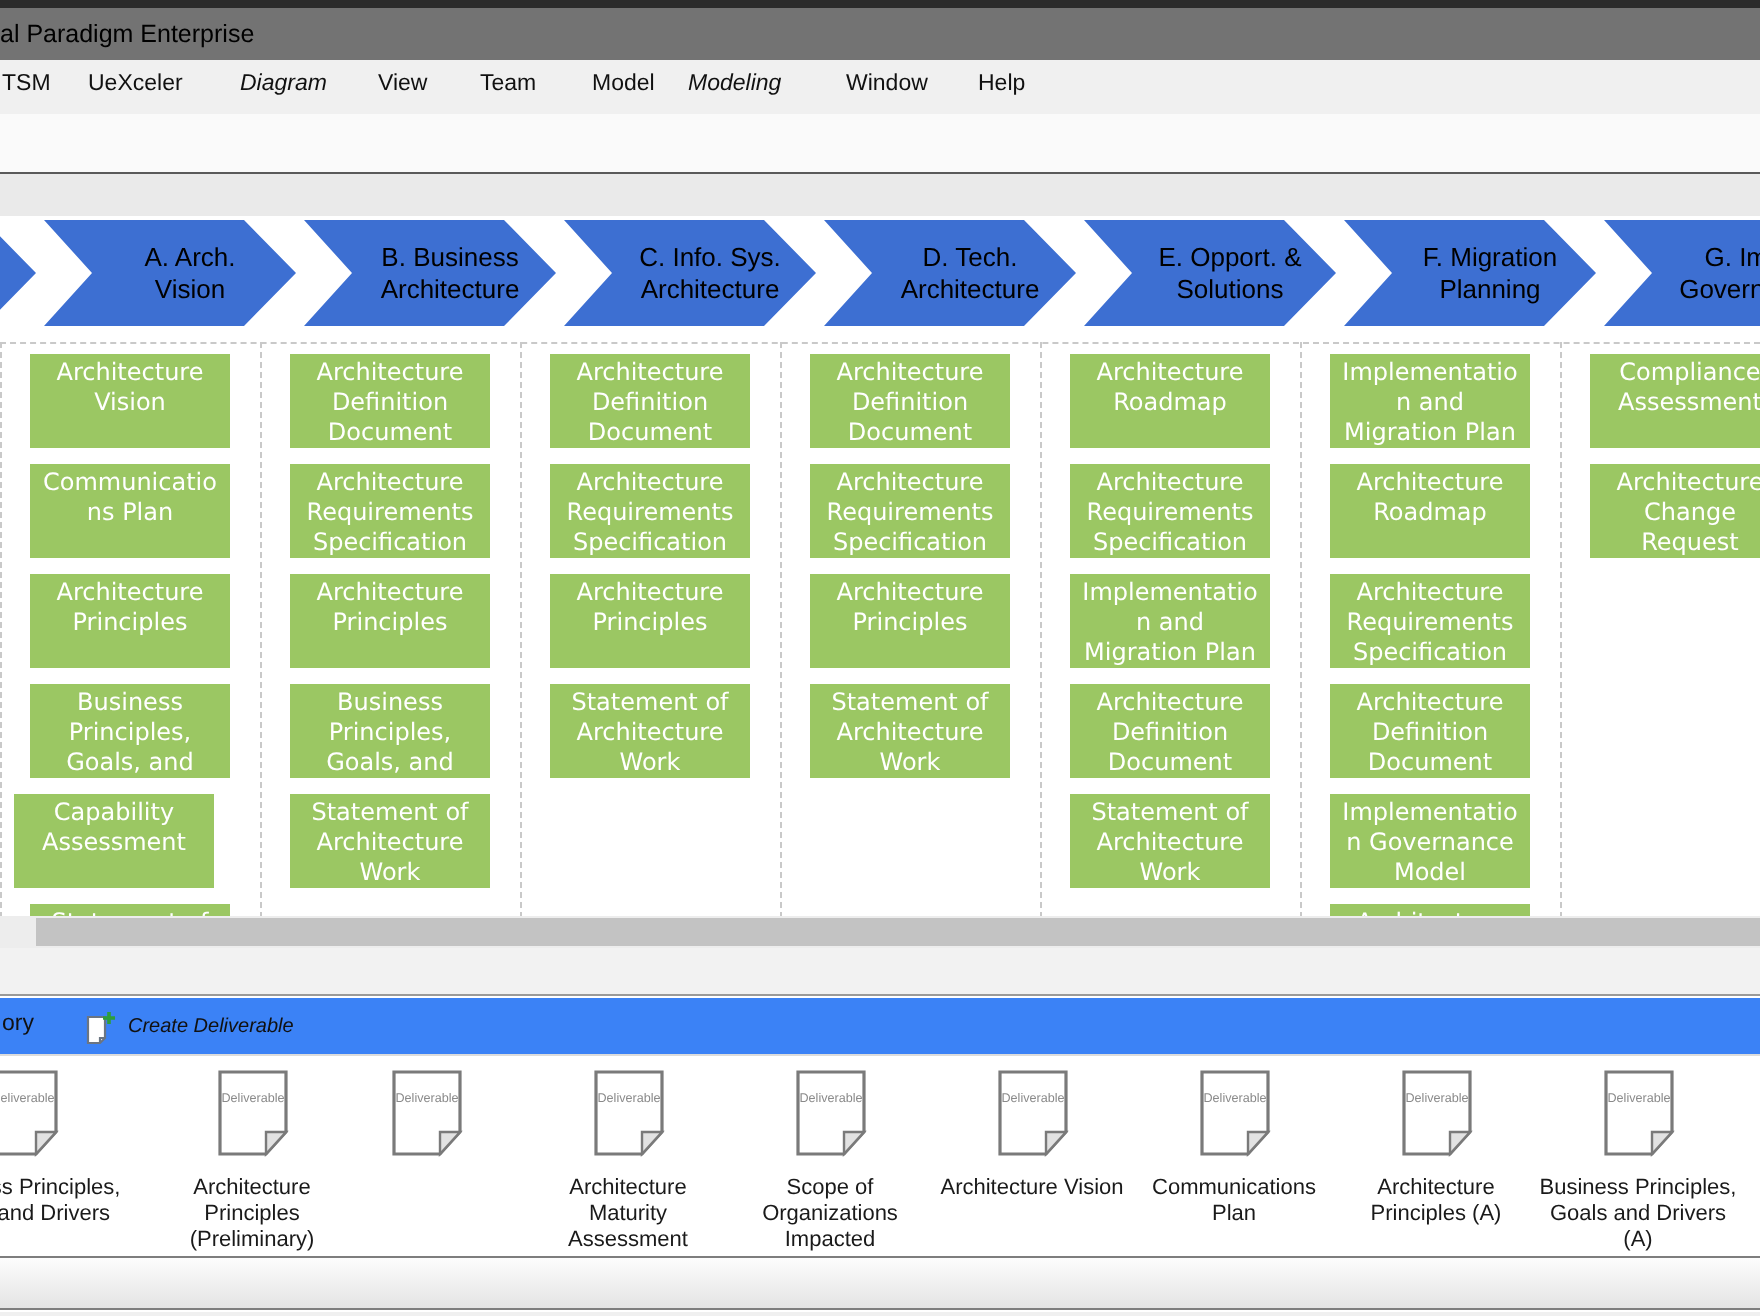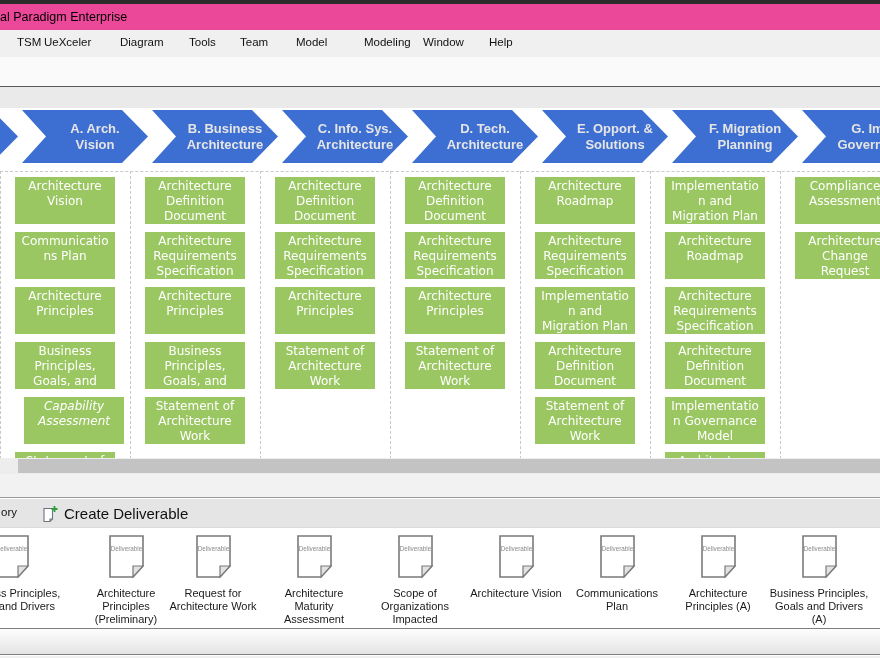--- a/index.html
+++ b/index.html
@@ -2,58 +2,58 @@
 <html style="--phase-blue: #3d6fd2; --deliv-green: #9bc763;"><head>
 <meta charset="utf-8">
 <style>
   * { margin:0; padding:0; box-sizing:border-box; }
   html,body { width:880px; height:658px; overflow:hidden; background:#fff;
               font-family:"Liberation Sans", sans-serif; }
   #app { position:relative; width:880px; height:658px; background:#fff; overflow:hidden; }
 
   
   .top-strip { position:absolute; left:0; top:0; width:880px; height:4px; background:#2b2b2b; }
-  .titlebar { position:absolute; left:0; top:4px; width:880px; height:26px; background:#ec4899; }
+  .titlebar { position:absolute; left:0; top:4px; width:880px; height:26px; background:#737373; }
   .titlebar span { position:absolute; left:0; top:6px; font-size:12.5px; color:#000; white-space:nowrap; }
   .menubar { position:absolute; left:0; top:30px; width:880px; height:27px; background:#f0f0f0; }
   .menubar .mi { position:absolute; top:6px; font-size:11.5px; color:#111; white-space:nowrap; cursor:default; }
   .toolbar-row { position:absolute; left:0; top:57px; width:880px; height:29px; background:#fafafa; overflow:hidden; }
   .pane-divider { position:absolute; left:0; top:86px; width:880px; height:1px; background:#5a5a5a; }
   .gray-strip { position:absolute; left:0; top:87px; width:880px; height:21px; background:#eaeaea; }
 
   
   .diagram { position:absolute; left:0; top:108px; width:880px; height:366px; background:#fff; overflow:hidden; }
   .chevron { position:absolute; top:2px; width:126px; height:53px; background:var(--phase-blue);
              clip-path:polygon(0 0, 100px 0, 126px 50%, 100px 100%, 0 100%, 24px 50%);
              display:flex; align-items:center; justify-content:center; cursor:pointer; }
-  .chevron .clabel { max-width:80px; margin-left:20px; text-align:center; color:#e5e5e5;
-                     font-size:13px; line-height:16px; font-weight:700; }
+  .chevron .clabel { max-width:80px; margin-left:20px; text-align:center; color:#000000;
+                     font-size:13px; line-height:16px; font-weight:400; }
   .lane-line { position:absolute; top:63px; bottom:0; width:0;
                border-left:1px dashed #c9c9c9; }
   .lane-top { position:absolute; left:0; top:63px; width:880px; height:0; border-top:1px dashed #c9c9c9; }
   .box { position:absolute; width:100px; height:47px; background:var(--deliv-green);
          overflow:hidden; cursor:pointer; }
   .box .blabel { width:92px; margin:2px auto 0; text-align:center; color:#fff;
                  font-family:"DejaVu Sans", sans-serif; font-size:12px; line-height:15px;
                  font-weight:500; overflow-wrap:break-word; }
 
   
   .hscroll { position:absolute; left:0; top:458px; width:880px; height:16px; background:#ededed; }
   .hscroll .thumb { position:absolute; left:18px; top:1px; width:862px; height:14px; background:#c3c3c3; }
 
   .gap-strip { position:absolute; left:0; top:474px; width:880px; height:24px; background:#f2f2f2;
                border-bottom:1px solid #9a9a9a; }
 
   
-  .panel-toolbar { position:absolute; left:0; top:499px; width:880px; height:29px; background:#e5e5e5;
+  .panel-toolbar { position:absolute; left:0; top:499px; width:880px; height:29px; background:#3b82f6;
                    border-bottom:1px solid #dcdcdc; }
   .panel-toolbar .cutoff { position:absolute; left:1px; top:7px; font-size:11.5px; color:#111; }
   .create-btn { position:absolute; left:36px; top:3px; height:23px; display:flex; align-items:center;
                 gap:5px; padding:0 6px; cursor:pointer; }
-  .create-btn span { font-size:15px; color:#111; white-space:nowrap; }
+  .create-btn span { font-size:10px; color:#111; white-space:nowrap;font-style:italic; }
 
   .gallery { position:absolute; left:0; top:528px; width:880px; height:100px; background:#fff; overflow:hidden; }
   .gitem { position:absolute; top:6px; width:100px; text-align:center; cursor:pointer; }
   .gitem .glabel { margin-top:4px; font-size:11px; line-height:13px; color:#1a1a1a; }
 
   
   .statusbar { position:absolute; left:0; top:628px; width:880px; height:27px;
                border-top:1px solid #7e7e7e; border-bottom:1px solid #7e7e7e;
                background:linear-gradient(#fdfdfd,#e4e4e4); }
   .bottom-fill { position:absolute; left:0; top:656px; width:880px; height:2px; background:#f0f0f0; }
@@ -63,27 +63,27 @@
 
 <div id="app">
 
   <div class="top-strip"></div>
 
   <div class="titlebar">
     <span>al Paradigm Enterprise</span>
   </div>
 
   <div class="menubar">
-      <span class="mi" style="left: 1px; padding-left: 16px;">TSM</span>
+      <span class="mi" style="left: 1px;">TSM</span>
       <span class="mi" style="left: 44px;">UeXceler</span>
-      <span class="mi" style="left: 120px;">Diagram</span>
-      <span class="mi" style="left: 189px;">Tools</span>
+      <span class="mi" style="left: 120px; font-style: italic;">Diagram</span>
+      <span class="mi" style="left: 189px;">View</span>
       <span class="mi" style="left: 240px;">Team</span>
       <span class="mi" style="left: 296px;">Model</span>
-      <span class="mi" style="left: 364px;">Modeling</span>
+      <span class="mi" style="left: 344px; font-style: italic;">Modeling</span>
       <span class="mi" style="left: 423px;">Window</span>
       <span class="mi" style="left: 489px;">Help</span>
     </div>
 
   <div class="toolbar-row">
     
   </div>
   <div class="pane-divider"></div>
   <div class="gray-strip"></div>
 
@@ -96,21 +96,21 @@
   </div>
         <div class="box" style="left: 15px; top: 124px;">
     <div class="blabel">Communications Plan</div>
   </div>
         <div class="box" style="left: 15px; top: 179px;">
     <div class="blabel">Architecture Principles</div>
   </div>
         <div class="box" style="left: 15px; top: 234px;">
     <div class="blabel">Business Principles, Goals, and Drivers</div>
   </div>
-        <div class="box" style="left: 24px; top: 289px; font-style: italic;">
+        <div class="box" style="left: 7px; top: 289px;">
     <div class="blabel">Capability Assessment</div>
   </div>
         <div class="box" style="left: 15px; top: 344px;">
     <div class="blabel">Statement of Architecture Work</div>
   </div>
         <div class="lane-line" style="left: 130px;"></div>
         <div class="box" style="left: 145px; top: 69px;">
     <div class="blabel">Architecture Definition Document</div>
   </div>
         <div class="box" style="left: 145px; top: 124px;">
@@ -256,21 +256,20 @@
       <text x="18.5" y="17" text-anchor="middle" font-size="6.3" fill="#8a8a8a" font-family="Liberation Sans, sans-serif">Deliverable</text>
     </svg>
     <div class="glabel">Architecture Principles (Preliminary)</div>
   </div>
       <div class="gitem" style="left: 163px;">
     <svg width="37" height="45" viewBox="0 0 37 45">
       <path d="M2 2 H35 V32 L25 43 H2 Z" fill="#ffffff" stroke="#7a7a7a" stroke-width="1.6"></path>
       <path d="M35 32 L25 32 L25 43 Z" fill="#e2e2e2" stroke="#7a7a7a" stroke-width="1.2"></path>
       <text x="18.5" y="17" text-anchor="middle" font-size="6.3" fill="#8a8a8a" font-family="Liberation Sans, sans-serif">Deliverable</text>
     </svg>
-    <div class="glabel">Request for Architecture Work</div>
   </div>
       <div class="gitem" style="left: 365px;">
     <svg width="37" height="45" viewBox="0 0 37 45">
       <path d="M2 2 H35 V32 L25 43 H2 Z" fill="#ffffff" stroke="#7a7a7a" stroke-width="1.6"></path>
       <path d="M35 32 L25 32 L25 43 Z" fill="#e2e2e2" stroke="#7a7a7a" stroke-width="1.2"></path>
       <text x="18.5" y="17" text-anchor="middle" font-size="6.3" fill="#8a8a8a" font-family="Liberation Sans, sans-serif">Deliverable</text>
     </svg>
     <div class="glabel">Scope of Organizations Impacted</div>
   </div>
       <div class="gitem" style="left: 264px;">

